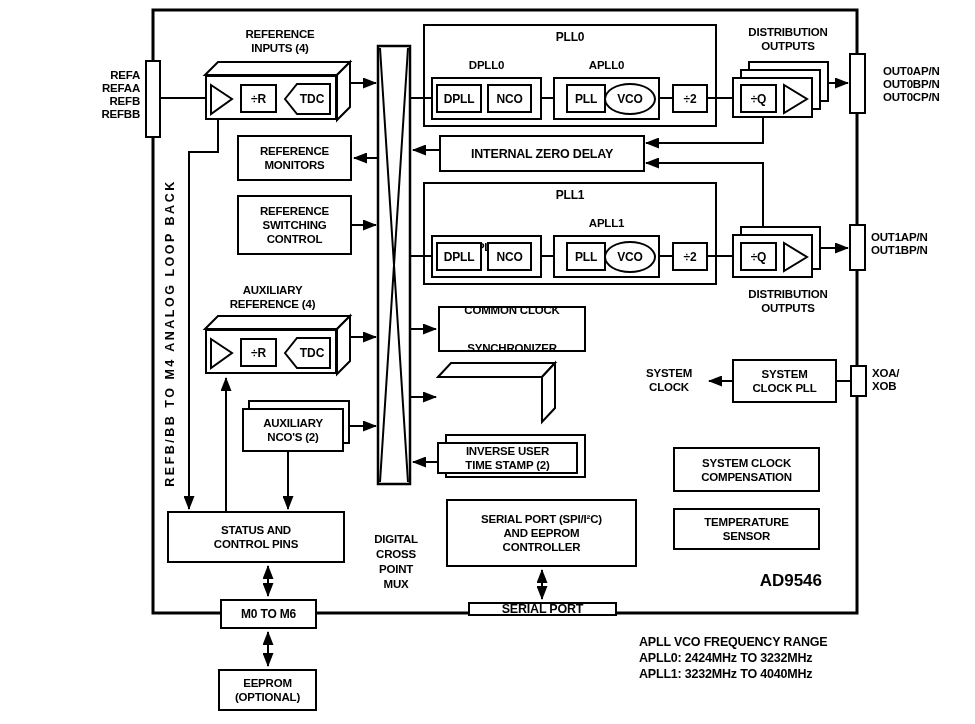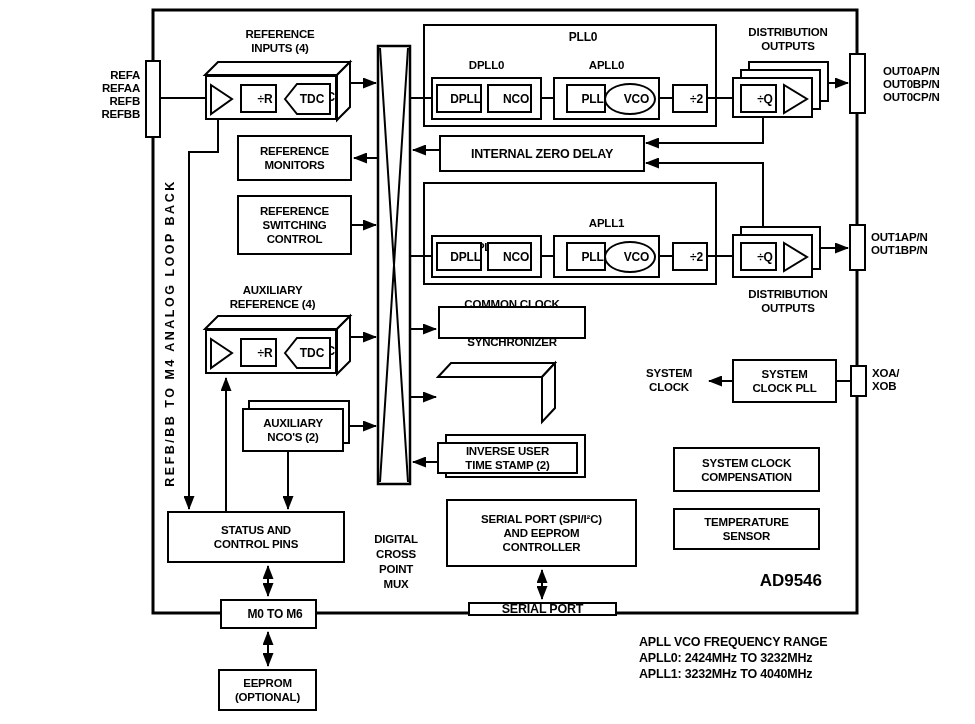--- a/index.html
+++ b/index.html
@@ -13,21 +13,21 @@
          text-align:center; font-size:11.5px; line-height:14px; letter-spacing:-0.2px; z-index:2; }
   .nobg { background:transparent; }
   .ellipse { border-radius:50%; }
   .label { position:absolute; text-align:center; font-size:11.5px; line-height:14px;
            letter-spacing:-0.2px; z-index:2; }
   .ln { display:block; }
   .right { text-align:right; }
   .left  { text-align:left; }
   .vtext { transform:rotate(-90deg); letter-spacing:2.5px; font-size:12.5px; }
   .big { font-size:17px; letter-spacing:0; }
-  .mid { font-size:12px;padding-left:13px; }
+  .mid { font-size:12px; }
   .foot { font-size:12.5px; line-height:16px; letter-spacing:-0.2px; }
   .lh13 { line-height:13px; }
   .lh15 { line-height:15px;margin-top:36px; }
 </style>
 </head>
 <body>
 
 <div id="stage">
 
   <svg id="wires" class="layer">
@@ -153,20 +153,23 @@
     <span class="ln">REFERENCE</span>
     <span class="ln">MONITORS</span>
   </div>
   <div class="box" style="left:237px;top:195px;width:115px;height:60px;">
     <span class="ln">REFERENCE</span>
     <span class="ln">SWITCHING</span>
     <span class="ln">CONTROL</span>
   </div>
 
   <div class="box nobg" style="left:423px;top:182px;width:294px;height:103px;"></div>
+  <div class="label mid" style="left:423px;top:188px;width:294px;">
+    <span>PLL1</span>
+  </div>
   <div class="label" style="left:431px;top:216px;width:111px;margin-top:24px;">
     <span>DPLL1</span>
   </div>
   <div class="label" style="left:553px;top:216px;width:107px;">
     <span>APLL1</span>
   </div>
   <div class="box nobg" style="left:431px;top:235px;width:111px;height:43px;"></div>
   <div class="box mid" style="left:436px;top:242px;width:46px;height:29px;">
       <span>DPLL</span>
     </div>
@@ -209,21 +212,21 @@
   <div class="label mid" style="left:290px;top:344px;width:40px;">
     <span>TDC</span>
   </div>
 
   <div class="box" style="left:248px;top:400px;width:102px;height:44px;"></div>
   <div class="box" style="left:242px;top:408px;width:102px;height:44px;">
     <span class="ln">AUXILIARY</span>
     <span class="ln">NCO'S (2)</span>
   </div>
 
-  <div class="box" style="left:438px;top:306px;width:148px;height:33px;gap:24px;">
+  <div class="box" style="left:438px;top:306px;width:148px;height:46px;gap:24px;">
     <span class="ln">COMMON CLOCK</span>
     <span class="ln">SYNCHRONIZER</span>
   </div>
   <div class="box" style="left:445px;top:434px;width:141px;height:44px;"></div>
   <div class="box" style="left:437px;top:442px;width:141px;height:32px;">
     <span class="ln">INVERSE USER</span>
     <span class="ln">TIME STAMP (2)</span>
   </div>
 
   <div class="label lh15" style="left:356px;top:496px;width:80px;">

